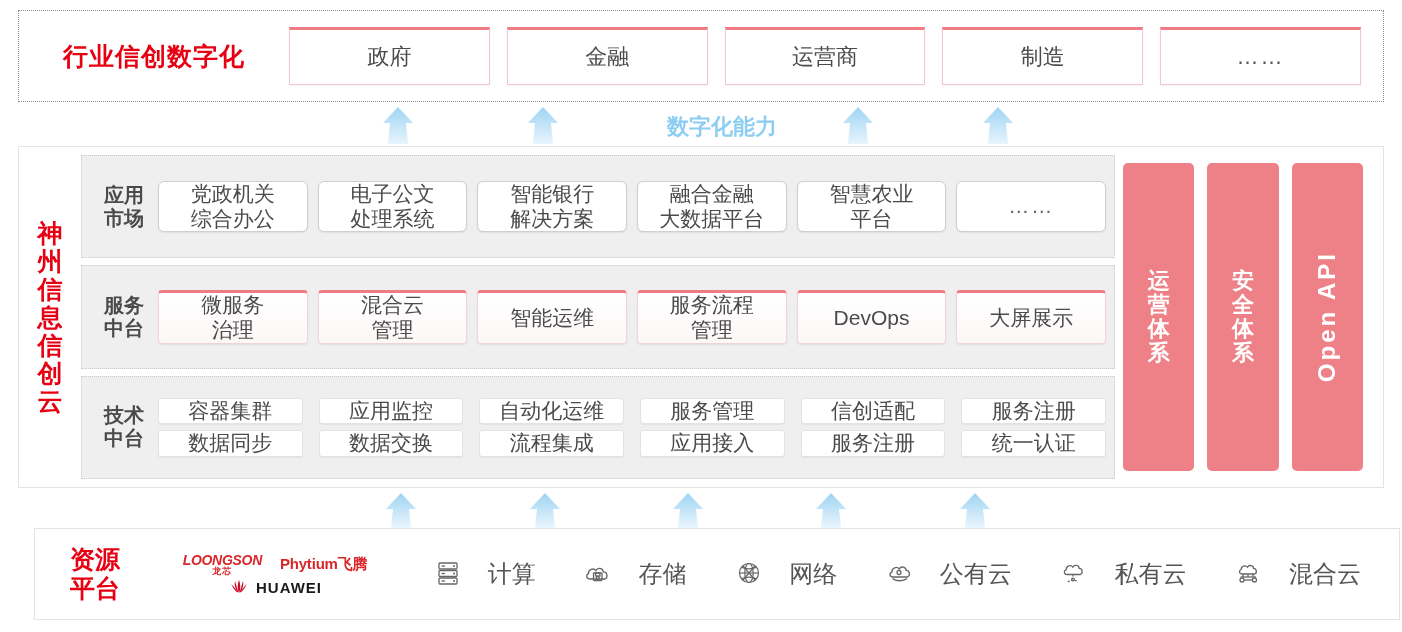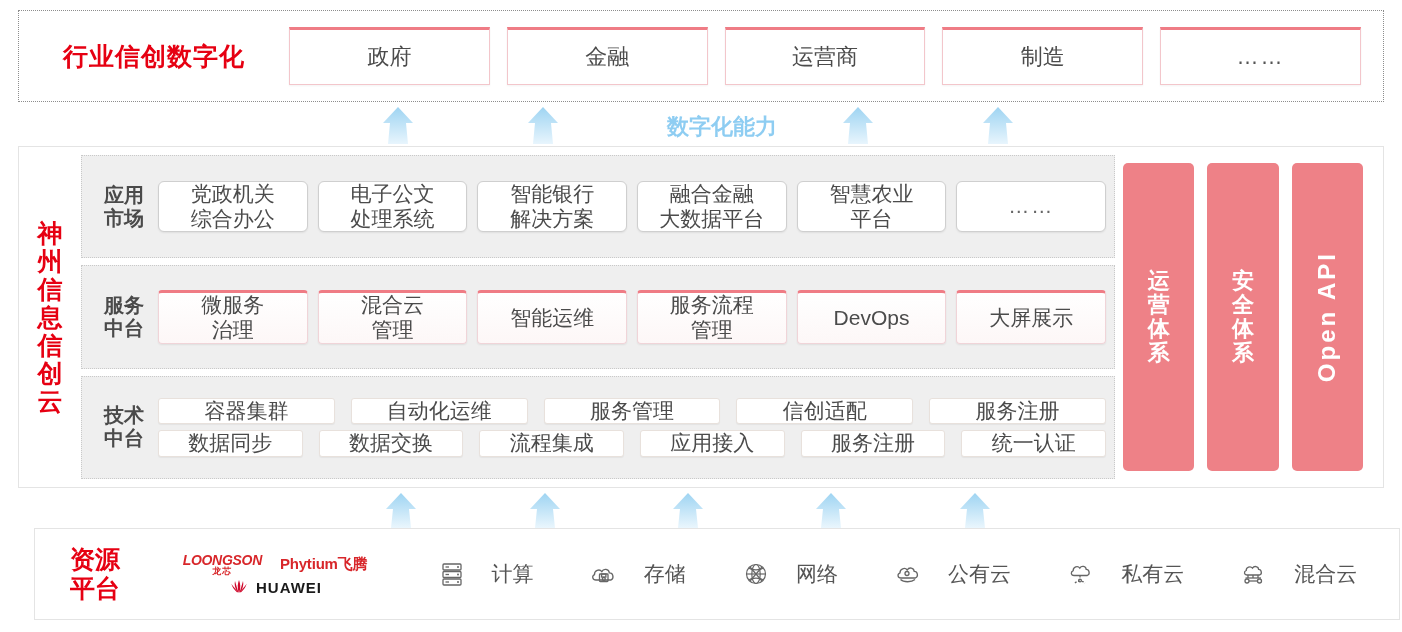--- a/index.html
+++ b/index.html
@@ -129,21 +129,21 @@
   .loongson .en{
     color:#d8262a; font-weight:bold; font-style:italic; font-size:14px; letter-spacing:-.3px;
   }
   .loongson .cn{ color:#d8262a; font-weight:bold; font-size:9px; letter-spacing:1px; }
   .phytium{ color:#d8262a; font-weight:bold; font-size:15px; letter-spacing:-.2px; }
   .huawei{ display:flex; align-items:center; gap:6px; }
   .huawei .mark{ width:22px; height:16px; }
   .huawei .txt{ color:#1a1a1a; font-weight:bold; font-size:15px; letter-spacing:1px; }
 
   .res-items{ flex:1; display:flex; align-items:center; justify-content:space-around; padding:0 14px; }
-  .res-item{ display:flex; align-items:center; gap:25px; color:#555; font-size:21px; }
+  .res-item{ display:flex; align-items:flex-start; gap:25px; color:#555; font-size:24px; }
   .res-item .ico{ width:30px; height:30px; display:block; }
 </style>
 </head>
 <body>
 
 <div class="page">
 
   <div class="industry-band">
     <div class="industry-title">行业信创数字化</div>
     <div class="industry-cards">
@@ -270,20 +270,21 @@
         </div>
 
         <div class="band tech">
           <div class="band-label">
             <div>技术</div>
             <div>中台</div>
           </div>
           <div class="band-cards stacked">
             <div class="card-row">
               <div class="card">容器集群</div>
+              <div class="card">应用监控</div>
               <div class="card">自动化运维</div>
               <div class="card">服务管理</div>
               <div class="card">信创适配</div>
               <div class="card">服务注册</div>
             </div>
             <div class="card-row">
               <div class="card">数据同步</div>
               <div class="card">数据交换</div>
               <div class="card">流程集成</div>
               <div class="card">应用接入</div>

